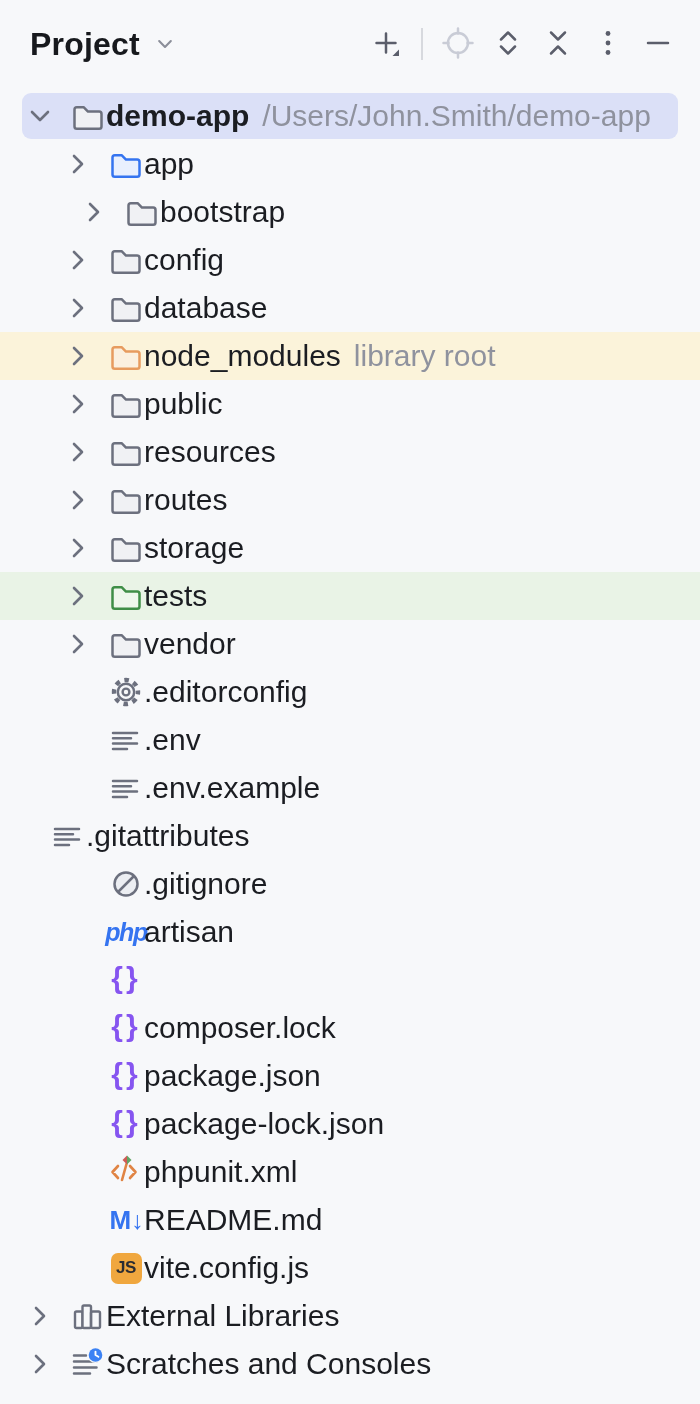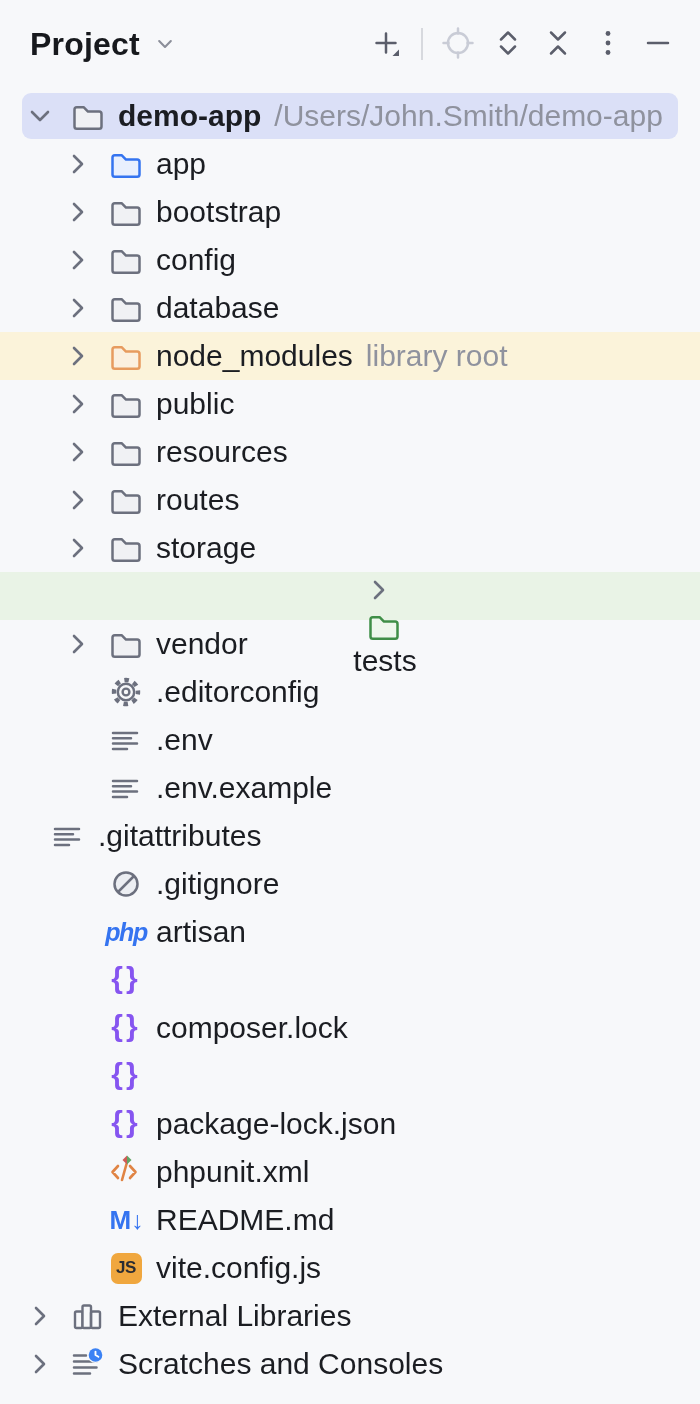--- a/index.html
+++ b/index.html
@@ -23,21 +23,21 @@
   .row{position:relative;height:48px;display:flex;align-items:center;box-sizing:border-box;}
   .row>*{position:relative;z-index:1;}
   .row.selected::before{
     content:"";position:absolute;left:22px;right:22px;top:1px;bottom:1px;
     background:#dbe0f7;border-radius:9px;z-index:0;
   }
   .row.hl-yellow{background:#fbf3da;}
   .row.hl-green{background:#e9f3e6;}
   .chev{width:40px;height:36px;flex:none;display:flex;align-items:center;justify-content:center;}
   .ico{width:36px;height:36px;flex:none;margin-left:10px;display:flex;align-items:center;justify-content:center;}
-  .label{margin-left:12px;font-size:30px;white-space:nowrap;color:#1b1d22;}
+  .label{margin-left:0;font-size:30px;white-space:nowrap;color:#1b1d22;}
   .label.bold{font-weight:700;}
   .hint{margin-left:13px;font-size:30px;color:#8f929e;white-space:nowrap;}
   
   .php-ic{font-style:italic;font-weight:700;font-size:25px;color:#3574f0;letter-spacing:-1.5px;}
   .br-ic{color:#8655f0;font-size:30px;font-weight:600;letter-spacing:3px;line-height:1;padding-bottom:4px;}
   .md-ic{color:#3574f0;font-weight:800;font-size:26px;letter-spacing:-1px;white-space:nowrap;}
   .md-ic i{font-style:normal;font-weight:700;font-size:25px;margin-left:1px;}
   .js-ic{width:31px;height:31px;background:#f0a73e;border-radius:7px;display:flex;align-items:center;
          justify-content:center;font-size:17px;font-weight:800;color:#2a2c32;letter-spacing:-.5px;}
 </style>
@@ -112,21 +112,21 @@
             <path d="M14 10 L22 18 L14 26" stroke="#6c707e" stroke-width="2.6" stroke-linecap="round" stroke-linejoin="round"></path>
           </svg>
         </span>
         <span class="ico">
           <svg width="36" height="36" viewBox="0 0 36 36" fill="none">
             <path d="M4.5 28.5 V11.5 C4.5 10.2 5.5 9.2 6.8 9.2 H13.6 L18 13.6 H29.2 C30.5 13.6 31.5 14.6 31.5 15.9 V28.5 C31.5 29.8 30.5 30.8 29.2 30.8 H6.8 C5.5 30.8 4.5 29.8 4.5 28.5 Z" fill="#e9f0fe" stroke="#3574f0" stroke-width="2.5" stroke-linejoin="round"></path>
           </svg>
         </span>
         <span class="label">app</span>
       </div>
-      <div class="row" style="padding-left: 58px;">
+      <div class="row" style="padding-left: 74px;">
         <span class="chev">
           <svg width="36" height="36" viewBox="0 0 36 36" fill="none">
             <path d="M14 10 L22 18 L14 26" stroke="#6c707e" stroke-width="2.6" stroke-linecap="round" stroke-linejoin="round"></path>
           </svg>
         </span>
         <span class="ico">
           <svg width="36" height="36" viewBox="0 0 36 36" fill="none">
             <path d="M4.5 28.5 V11.5 C4.5 10.2 5.5 9.2 6.8 9.2 H13.6 L18 13.6 H29.2 C30.5 13.6 31.5 14.6 31.5 15.9 V28.5 C31.5 29.8 30.5 30.8 29.2 30.8 H6.8 C5.5 30.8 4.5 29.8 4.5 28.5 Z" fill="#f0f1f4" stroke="#6c707e" stroke-width="2.5" stroke-linejoin="round"></path>
           </svg>
         </span>
@@ -217,21 +217,21 @@
             <path d="M14 10 L22 18 L14 26" stroke="#6c707e" stroke-width="2.6" stroke-linecap="round" stroke-linejoin="round"></path>
           </svg>
         </span>
         <span class="ico">
           <svg width="36" height="36" viewBox="0 0 36 36" fill="none">
             <path d="M4.5 28.5 V11.5 C4.5 10.2 5.5 9.2 6.8 9.2 H13.6 L18 13.6 H29.2 C30.5 13.6 31.5 14.6 31.5 15.9 V28.5 C31.5 29.8 30.5 30.8 29.2 30.8 H6.8 C5.5 30.8 4.5 29.8 4.5 28.5 Z" fill="#f0f1f4" stroke="#6c707e" stroke-width="2.5" stroke-linejoin="round"></path>
           </svg>
         </span>
         <span class="label">storage</span>
       </div>
-      <div class="row hl-green" style="padding-left: 58px; flex-direction: column;">
+      <div class="row hl-green" style="padding-left: 58px;">
         <span class="chev">
           <svg width="36" height="36" viewBox="0 0 36 36" fill="none">
             <path d="M14 10 L22 18 L14 26" stroke="#6c707e" stroke-width="2.6" stroke-linecap="round" stroke-linejoin="round"></path>
           </svg>
         </span>
         <span class="ico">
           <svg width="36" height="36" viewBox="0 0 36 36" fill="none">
             <path d="M4.5 28.5 V11.5 C4.5 10.2 5.5 9.2 6.8 9.2 H13.6 L18 13.6 H29.2 C30.5 13.6 31.5 14.6 31.5 15.9 V28.5 C31.5 29.8 30.5 30.8 29.2 30.8 H6.8 C5.5 30.8 4.5 29.8 4.5 28.5 Z" fill="#eef7ec" stroke="#3f8e47" stroke-width="2.5" stroke-linejoin="round"></path>
           </svg>
         </span>
@@ -316,20 +316,21 @@
         <span class="ico">
           <span class="br-ic">{}</span>
         </span>
         <span class="label">composer.lock</span>
       </div>
       <div class="row" style="padding-left: 58px;">
         <span class="chev"></span>
         <span class="ico">
           <span class="br-ic">{}</span>
         </span>
+        <span class="label">package.json</span>
       </div>
       <div class="row" style="padding-left: 58px;">
         <span class="chev"></span>
         <span class="ico">
           <span class="br-ic">{}</span>
         </span>
         <span class="label">package-lock.json</span>
       </div>
       <div class="row" style="padding-left: 58px;">
         <span class="chev"></span>

